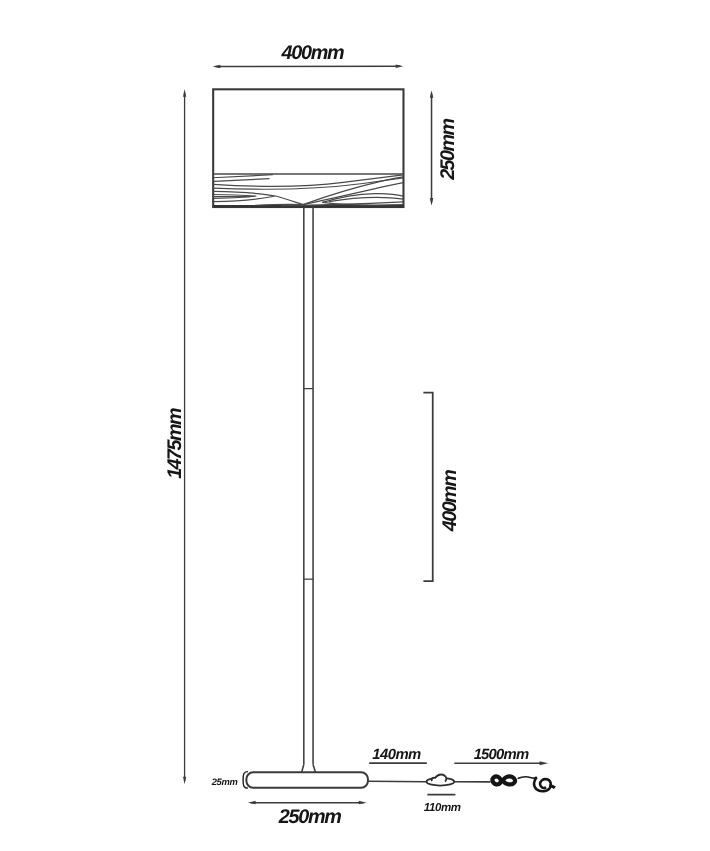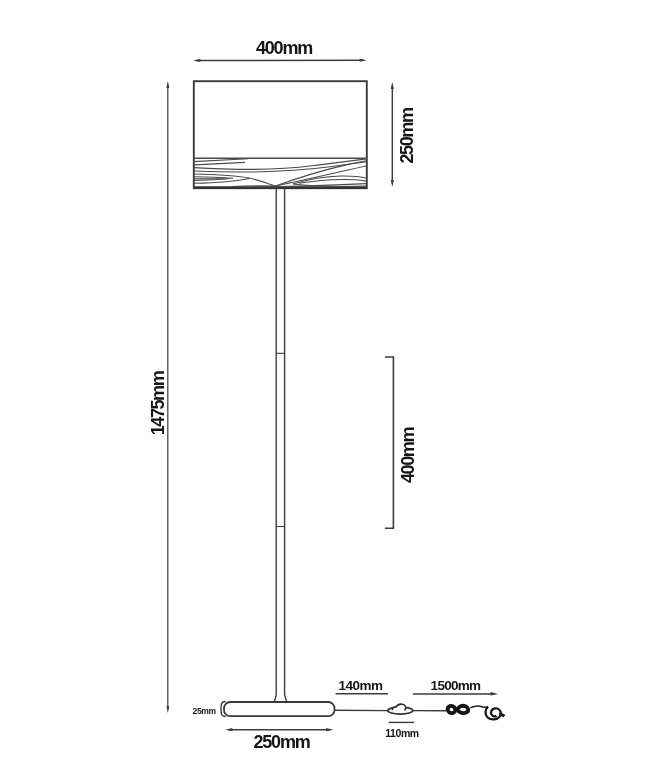--- a/index.html
+++ b/index.html
@@ -1,16 +1,16 @@
 <!DOCTYPE html>
 <html><head>
 <meta charset="utf-8">
 <style>
   html,body{margin:0;padding:0;background:#ffffff;}
-  .wrap{width:645px;height:774px;position:relative;overflow:hidden;background:#ffffff;}
+  .wrap{width:645px;height:774px;position:relative;overflow:hidden;background:#ffffff;font-style:italic;}
   svg text{font-family:"Liberation Sans",sans-serif;font-weight:bold;fill:#161616;}
 </style>
 </head>
 <body>
 <div class="wrap">
 <svg width="645" height="774" viewBox="0 0 645 774" xmlns="http://www.w3.org/2000/svg">
 
   <rect x="0" y="0" width="645" height="774" fill="#ffffff"></rect>
 
   <g>

